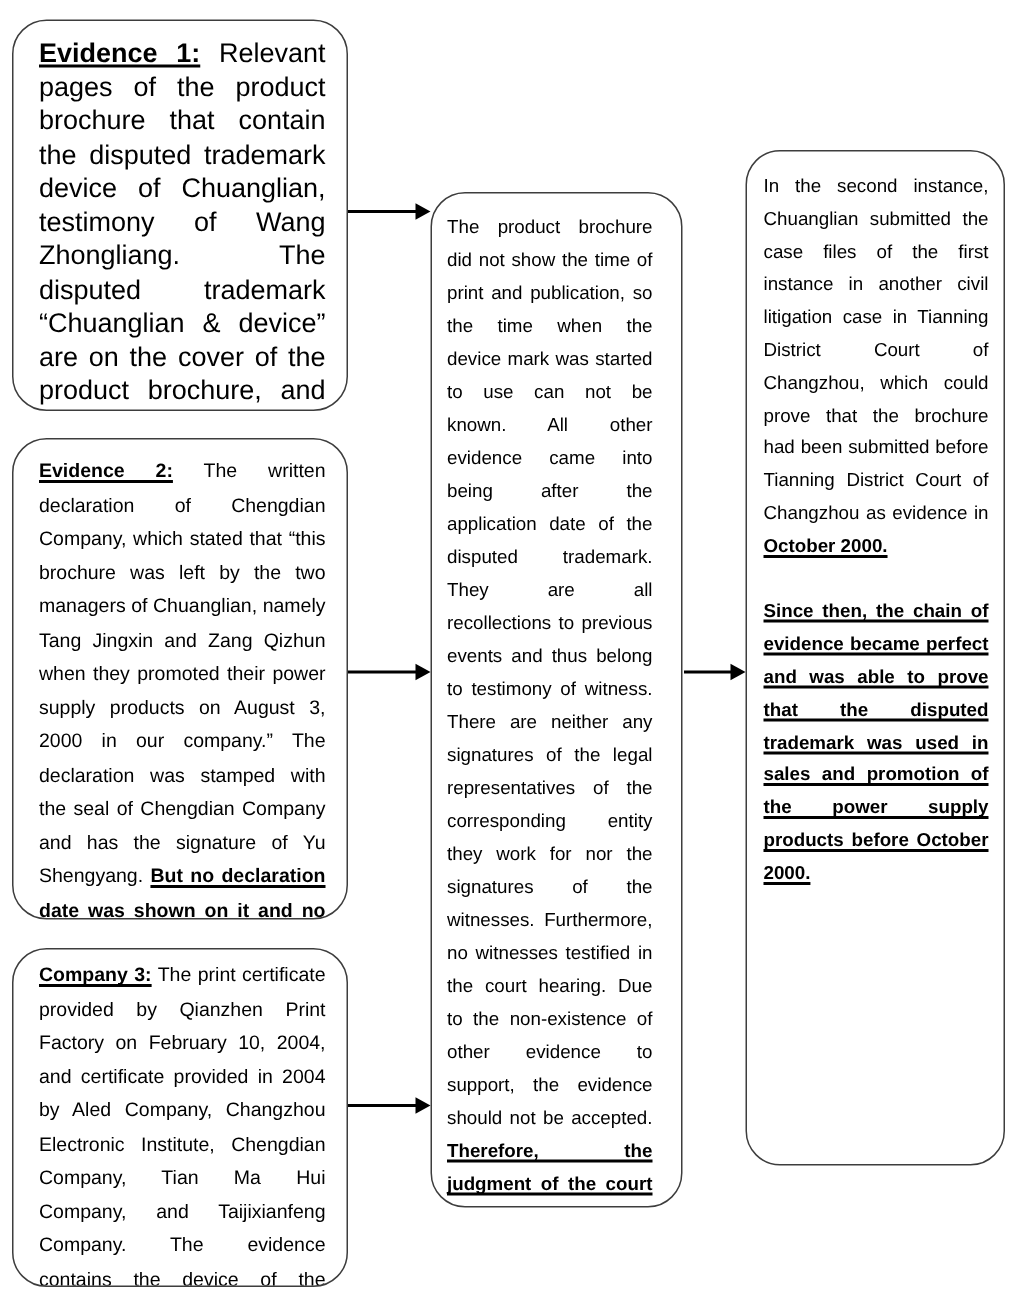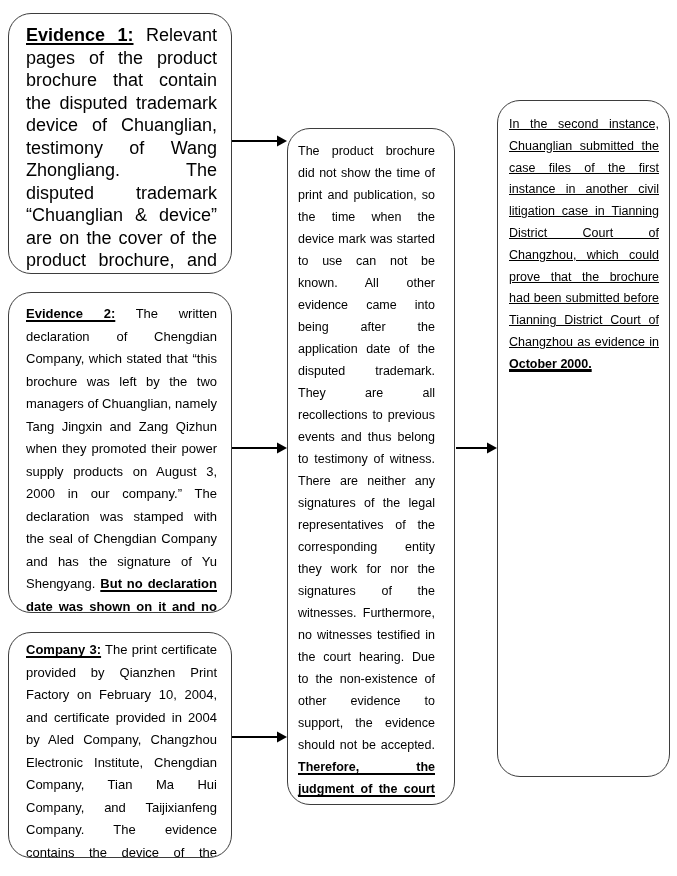--- a/index.html
+++ b/index.html
@@ -49,21 +49,21 @@
     font-size: 13px; line-height: 22.5px;
   }
   #analysis-box {
     left: 287px; top: 100px; width: 168px; height: 677px;
     padding: 11px 19px 0 10px;
     font-size: 12.5px; line-height: 22px; margin-top: 28px;
   }
   #conclusion-box {
     left: 497px; top: 100px; width: 173px; height: 677px;
     padding: 13px 10px 0 11px;
-    font-size: 12.5px; line-height: 21.8px; text-decoration: underline;
+    font-size: 12.5px; line-height: 21.8px;
   }
   #conclusion-box .para2 { margin-top: 21.8px; }
 
   .arrow-overlay {
     position: absolute;
     left: 0; top: 0;
     width: 677px; height: 876px;
     pointer-events: none;
   }
 </style>
@@ -83,20 +83,21 @@
   <div class="box" id="evidence3-box">
     <p><span class="bu">Company 3:</span><span> The print certificate provided by Qianzhen Print Factory on February 10, 2004, and certificate provided in 2004 by Aled Company, Changzhou Electronic Institute, Chengdian Company, Tian Ma Hui Company, and Taijixianfeng Company. The evidence contains the device of the disputed trademark</span></p>
   </div>
 
   <div class="box" id="analysis-box">
     <p class="justify-last"><span>The product brochure did not show the time of print and publication, so the time when the device mark was started to use can not be known. All other evidence came into being after the application date of the disputed trademark. They are all recollections to previous events and thus belong to testimony of witness. There are neither any signatures of the legal representatives of the corresponding entity they work for nor the signatures of the witnesses. Furthermore, no witnesses testified in the court hearing. Due to the non-existence of other evidence to support, the evidence should not be accepted. </span><span class="bu">Therefore, the judgment of the court of the first instance determined that the evidence cannot prove</span></p>
   </div>
 
   <div class="box" id="conclusion-box">
     <p><span>In the second instance, Chuanglian submitted the case files of the first instance in another civil litigation case in Tianning District Court of Changzhou, which could prove that the brochure had been submitted before Tianning District Court of Changzhou as evidence in</span><span class="bu"> October 2000. </span></p>
+    <p class="para2"><span class="bu">Since then, the chain of evidence became perfect and was able to prove that the disputed trademark was used in sales and promotion of the power supply products before October 2000. </span></p>
   </div>
 
   <svg class="arrow-overlay" width="677" height="876" viewBox="0 0 677 876" xmlns="http://www.w3.org/2000/svg">
     <g>
       <line x1="232" y1="141" x2="278" y2="141" stroke="#000000" stroke-width="2"></line>
       <polygon points="277,135.5 287,141 277,146.5" fill="#000000"></polygon>
     </g>
     <g>
       <line x1="232" y1="448" x2="278" y2="448" stroke="#000000" stroke-width="2"></line>
       <polygon points="277,442.5 287,448 277,453.5" fill="#000000"></polygon>

